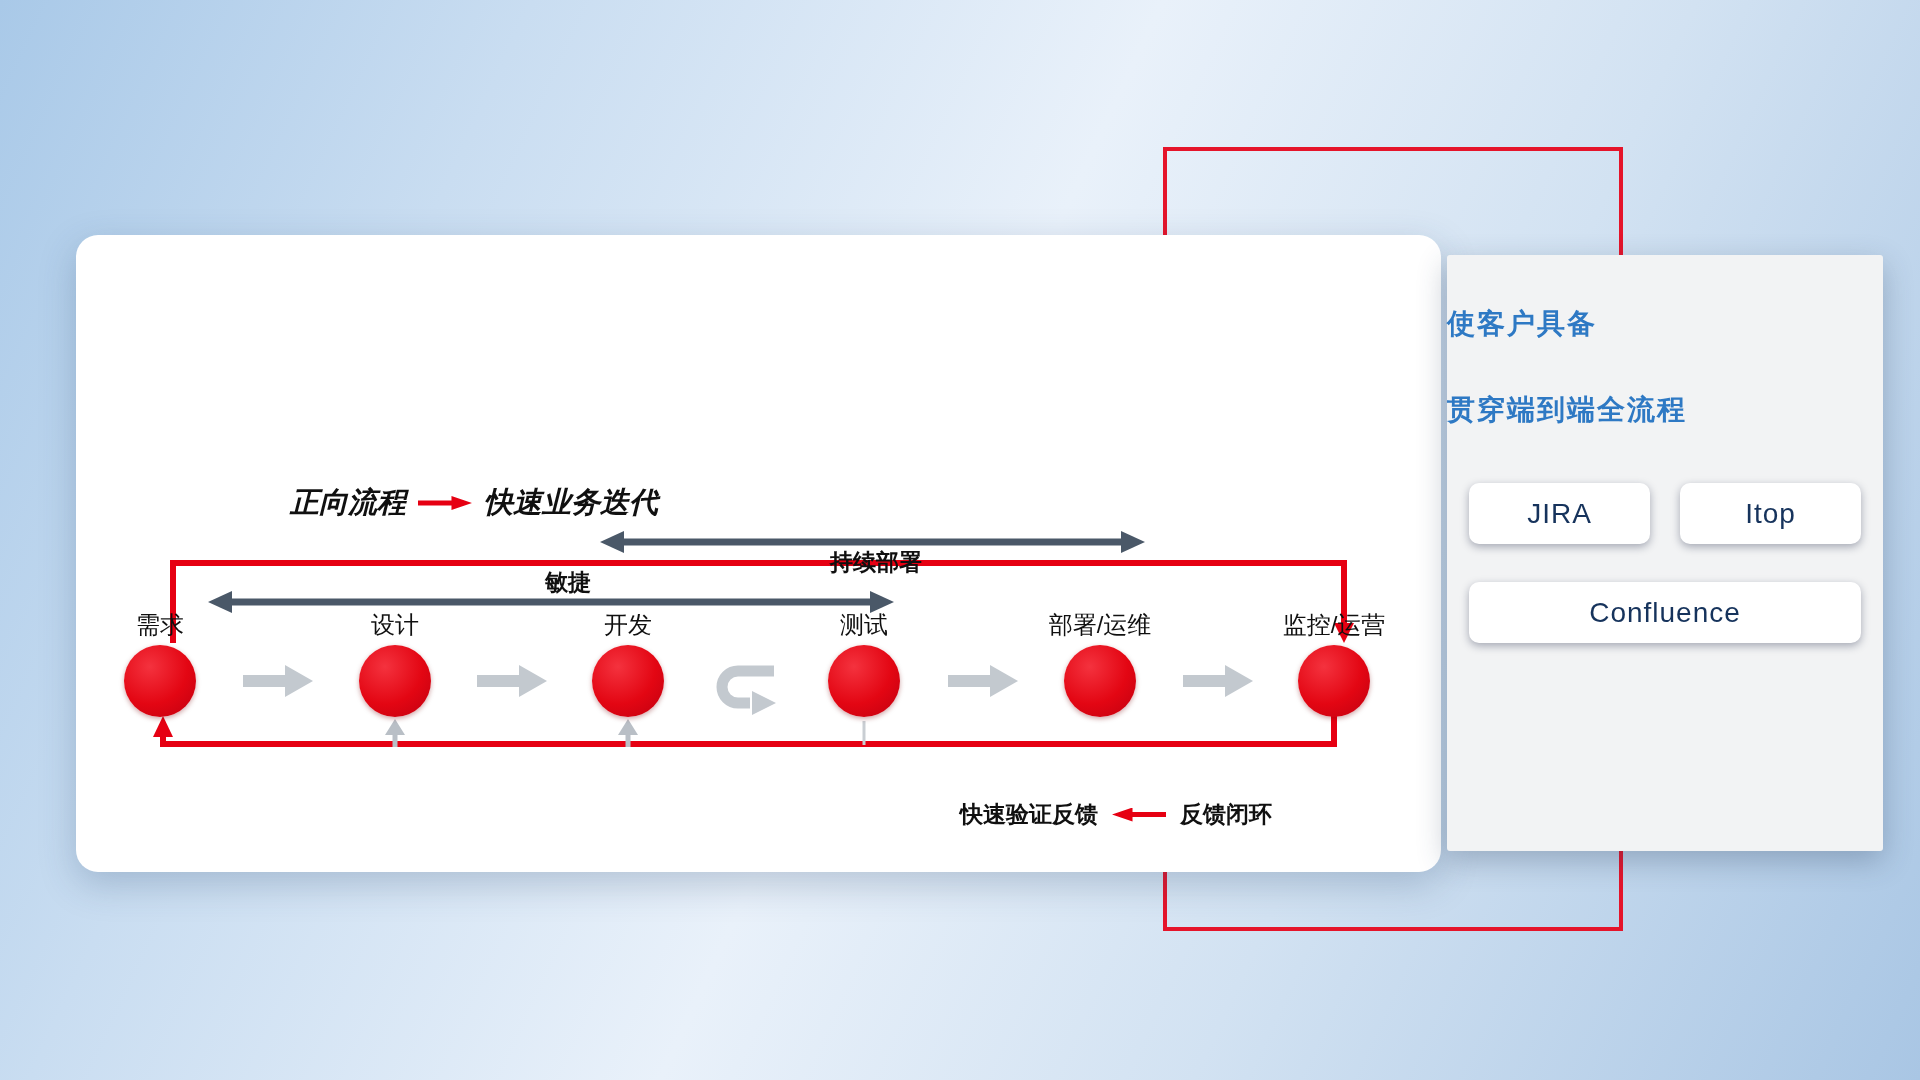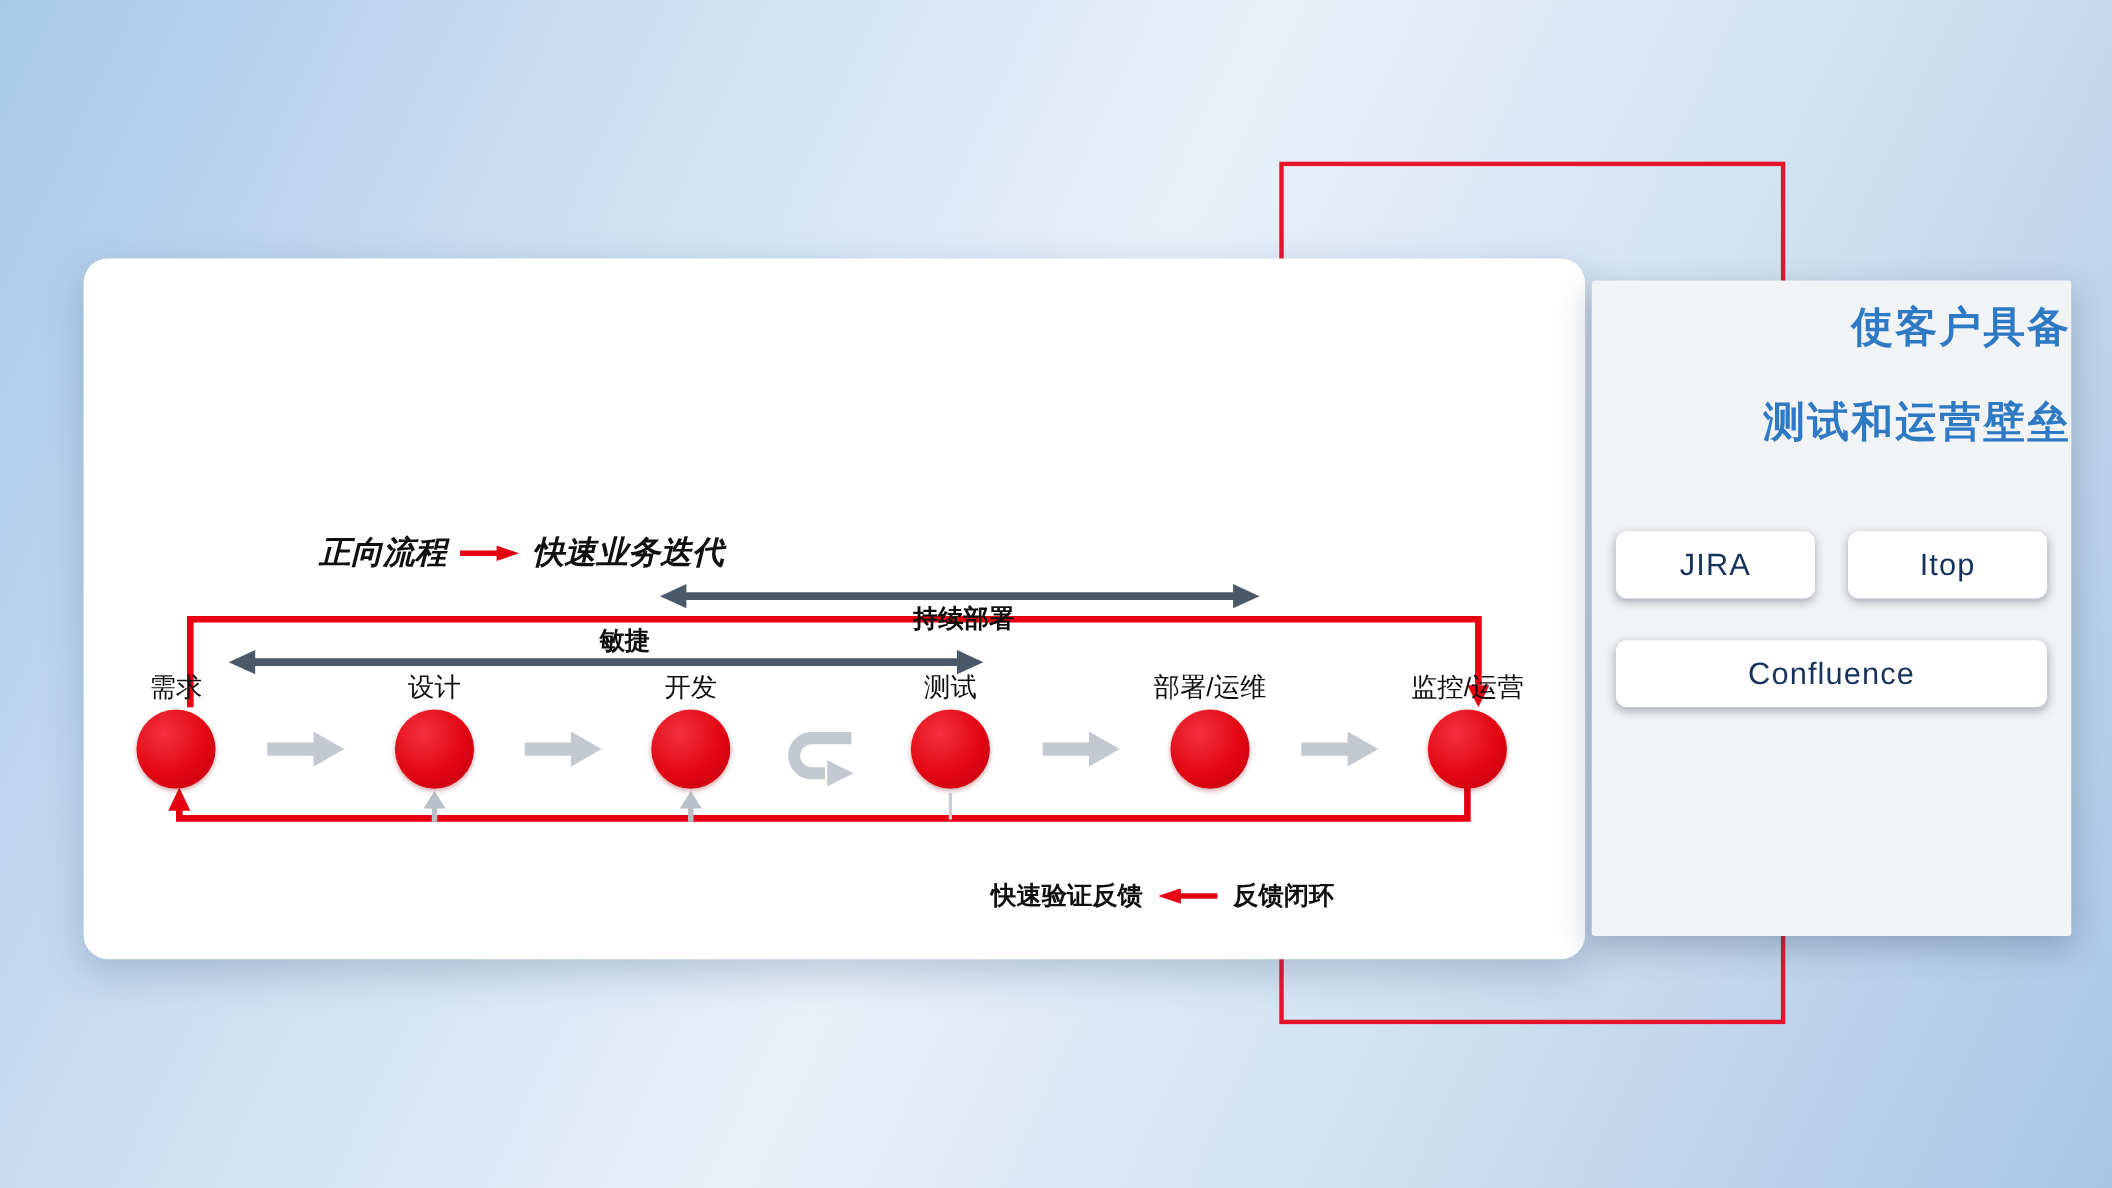--- a/index.html
+++ b/index.html
@@ -31,21 +31,21 @@
   }
   .description {
     position:absolute; left:0; right:0; top:176px; text-align:center;
     font-size:26px; font-weight:bold; letter-spacing:1px;
   }
   .legend-forward {
     position:absolute; left:214px; top:248px; display:flex; align-items:center; gap:12px;
     font-size:29px; font-weight:bold;font-style:italic;
   }
   .legend-feedback {
-    position:absolute; left:825px; top:564px; display:flex; align-items:center; gap:14px;
+    position:absolute; left:884px; top:564px; display:flex; align-items:center; gap:14px;
     font-size:23px; font-weight:bold;
   }
   .arrow-right-red { width:54px; height:14px; background:#e60012;
     clip-path:polygon(0 32%,62% 32%,62% 0,100% 50%,62% 100%,62% 68%,0 68%); }
   .arrow-left-red { width:54px; height:14px; background:#e60012;
     clip-path:polygon(100% 32%,38% 32%,38% 0,0 50%,38% 100%,38% 68%,100% 68%); }
   .flow-svg { position:absolute; inset:0; width:100%; height:100%; z-index:2; }
   .cd-label  { position:absolute; left:800px; top:264px; transform:translateX(-50%);
                font-size:23px; font-weight:bold; z-index:3;margin-top:48px; }
   .agile-label { position:absolute; left:492px; top:332px; transform:translateX(-50%);
@@ -60,21 +60,21 @@
     box-shadow:0 2px 5px rgba(120,0,10,.35); z-index:4;
   }
   .s0{left:84px}.s1{left:319px}.s2{left:552px}.s3{left:788px}.s4{left:1024px}.s5{left:1258px}
   
   .panel {
     position:absolute; left:1447px; top:255px; width:436px; height:596px;
     background:#f2f3f4; border-radius:3px; z-index:2;
     box-shadow:0 10px 30px rgba(40,60,90,.3);
   }
   .panel-title {
-    text-align:right; font-weight:bold; font-size:38px;
+    padding-top:26px; text-align:left; font-weight:bold; font-size:28px;
     color:#2e79c4; line-height:86px; letter-spacing:2px;
   }
   .tools {
     position:absolute; left:22px; right:22px; top:228px;
     display:grid; grid-template-columns:1fr 1fr; column-gap:30px; row-gap:38px;
   }
   .tool {
     height:61px; background:#ffffff; border-radius:10px;
     box-shadow:0 3px 9px rgba(20,30,60,.35);
     display:flex; align-items:center; justify-content:center;
@@ -164,21 +164,21 @@
     <div class="legend-feedback">
       <span>快速验证反馈</span>
       <span class="arrow-left-red"></span>
       <span>反馈闭环</span>
     </div>
   </div>
 
   <div class="panel">
     <div class="panel-title">
       <div>使客户具备</div>
-      <div>测试和运营壁垒</div>
+      <div>贯穿端到端全流程</div>
     </div>
     <div class="tools">
       <div class="tool">JIRA</div>
       <div class="tool">Itop</div>
       <div class="tool tool-wide">Confluence</div>
     </div>
   </div>
 
 </div>
 

